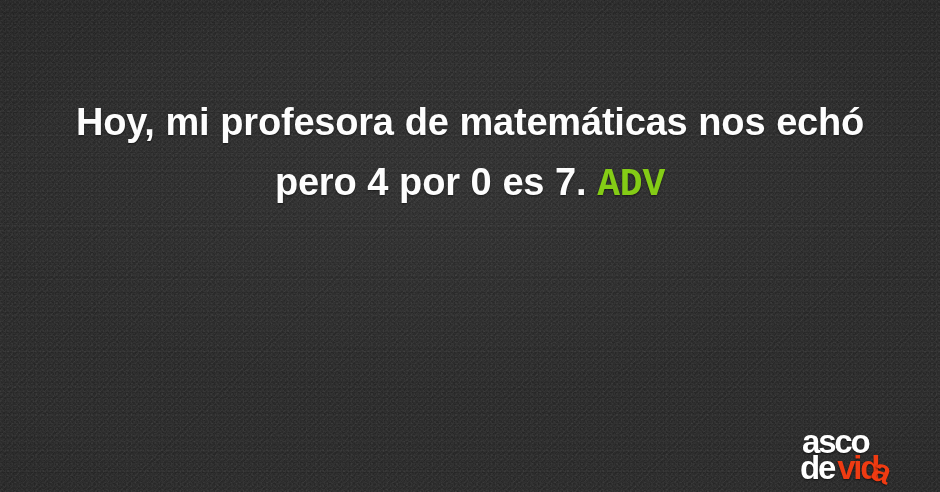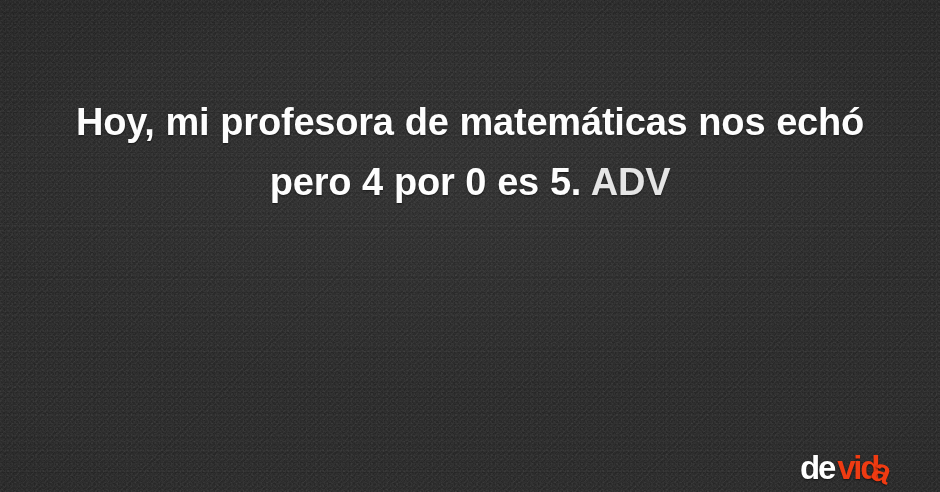--- a/index.html
+++ b/index.html
@@ -71,21 +71,22 @@
     text-rendering: optimizeLegibility;
     text-shadow: 0 1px 2px rgba(0,0,0,0.55);
   }
 
   .quote-line {
     display: block;
     white-space: nowrap;
   }
 
   .adv {
-    color: #e5e5e5;
+    color: #84cc16;
+    font-family: Liberation Mono, monospace;
   }
 
   
   .logo {
     position: absolute;
     right: 14px;
     bottom: 8px;
     z-index: 4;
     width: 126px;
     text-align: left;
@@ -129,20 +130,21 @@
 </head>
 <body>
 
 <div class="card">
 
   <div class="texture"></div>
   <div class="vignette"></div>
 
   <div class="quote">
     <span class="quote-line">Hoy, mi profesora de matemáticas nos echó</span>
-    <span class="quote-line"><span>pero 4 por 0 es 5.</span> <span class="adv">ADV</span></span>
+    <span class="quote-line"><span>pero 4 por 0 es 7.</span> <span class="adv">ADV</span></span>
   </div>
 
   <div class="logo">
+    <span class="logo-row logo-row-top">asco</span>
     <span class="logo-row logo-row-bottom"><span>de</span><span class="logo-vida"><span>vid</span><span class="logo-vida-tail">a</span></span></span>
   </div>
 
 </div>
 
 </body></html>

